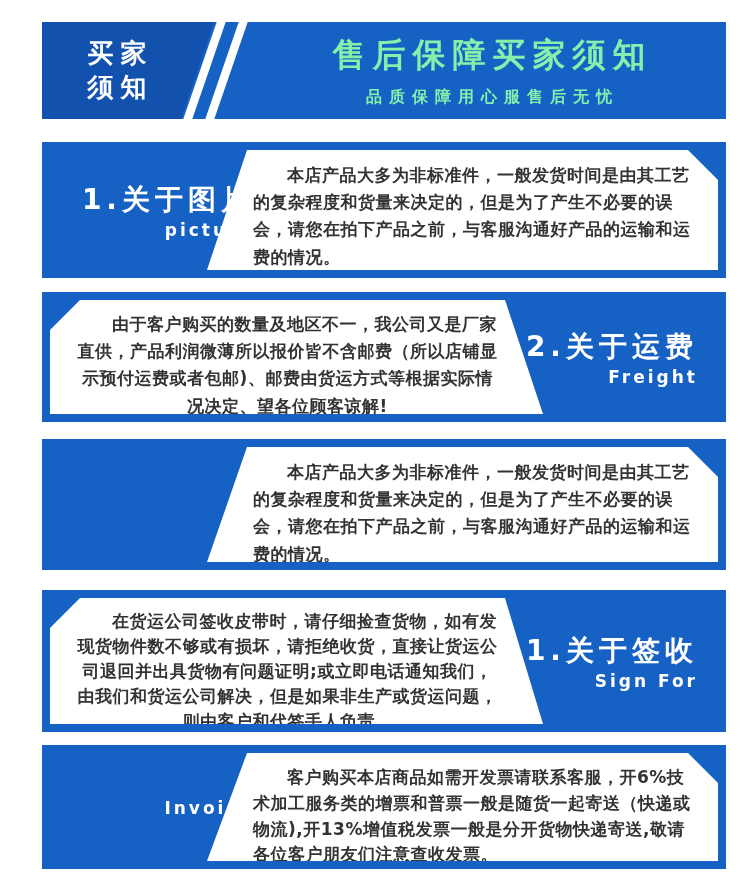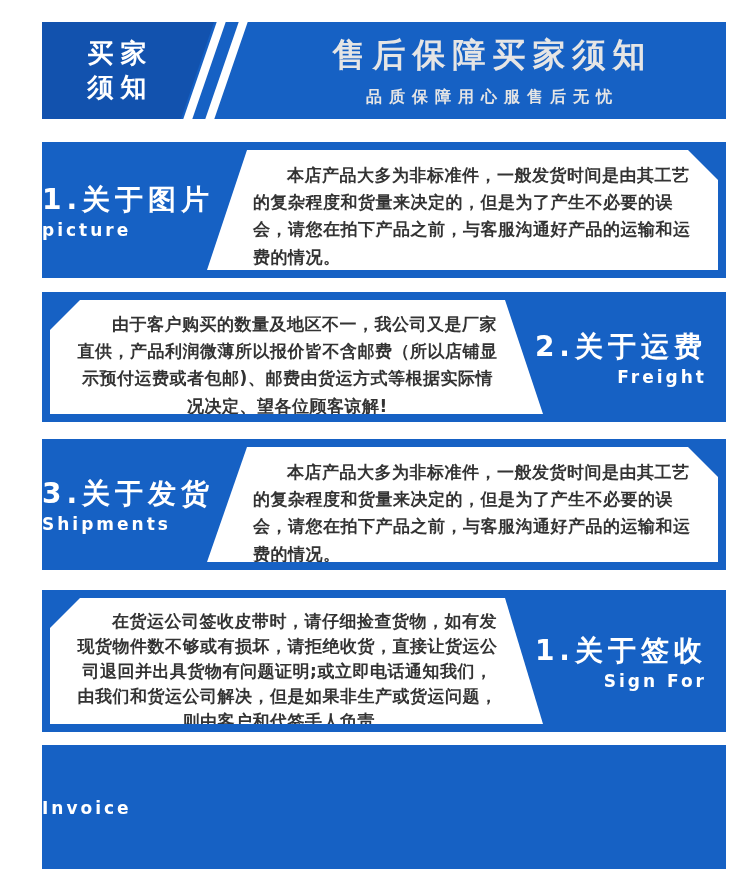--- a/index.html
+++ b/index.html
@@ -32,21 +32,21 @@
     text-indent:7px; 
   }
   .stripe{
     position:absolute;top:-4px;bottom:-4px;width:9px;background:#fff;
     transform:skewX(-19deg);
   }
   .stripe.s1{left:158px;}
   .stripe.s2{left:180px;}
   .header-main{
     position:absolute;left:210px;right:0;top:0;bottom:0;
-    display:flex;flex-direction:column;justify-content:center;align-items:center;color:#e5e5e5;
+    display:flex;flex-direction:column;justify-content:center;align-items:center;color:#86efac;
   }
   .header-title{font-size:33px;font-weight:bold;letter-spacing:7px;text-indent:7px;}
   .header-sub{margin-top:9px;font-size:16px;font-weight:bold;letter-spacing:7px;text-indent:7px;}
 
   
   .section{
     position:relative;margin-left:42px;width:684px;
     background:var(--banner-blue,#1661C4);
   }
   .wbox{position:absolute;top:8px;bottom:8px;background:#fff;}
@@ -64,22 +64,22 @@
   }
   .wbox.on-right .body-text{padding:12px 24px 0 46px;}
   .wbox.on-left  .body-text{padding:11px 42px 0 24px;text-align:center;}
   .sec4 .body-text{line-height:1.47;padding-top:9px;}
   .sec5 .body-text{line-height:1.52;padding-top:10px;}
 
   .label{
     position:absolute;top:0;bottom:0;display:flex;flex-direction:column;
     justify-content:center;color:#fff;
   }
-  .label.at-left{left:0;width:212px;align-items:flex-start;}
-  .label.at-right{right:3px;width:200px;align-items:flex-end;padding-right:16px;}
+  .label.at-left{left:0;width:212px;align-items:flex-end;}
+  .label.at-right{right:12px;width:200px;align-items:flex-end;padding-right:16px;}
   .label-cn{font-size:28px;font-weight:bold;letter-spacing:5px;white-space:nowrap;}
   .label-en{font-size:17px;font-weight:bold;letter-spacing:3px;margin-top:1px;}
 </style>
 </head>
 <body>
 
 <div class="page">
 
   <div class="header">
     <div class="badge"></div>
@@ -112,35 +112,34 @@
     <div class="label at-right">
       <div class="label-cn">2.关于运费</div>
       <div class="label-en">Freight</div>
     </div>
   </div>
 
   <div class="section sec3" style="margin-top:17px;height:131px;">
     <div class="wbox on-right">
       <p class="body-text">本店产品大多为非标准件，一般发货时间是由其工艺的复杂程度和货量来决定的，但是为了产生不必要的误会，请您在拍下产品之前，与客服沟通好产品的运输和运费的情况。</p>
     </div>
-    <div class="label at-left">
-      <div class="label-cn">3.关于发货</div>
-      <div class="label-en">Shipments</div>
-    </div>
   </div>
 
   <div class="section sec4" style="margin-top:20px;height:142px;">
     <div class="wbox on-left">
       <p class="body-text">在货运公司签收皮带时，请仔细捡查货物，如有发现货物件数不够或有损坏，请拒绝收货，直接让货运公司退回并出具货物有问题证明;或立即电话通知我们，由我们和货运公司解决，但是如果非生产或货运问题，则由客户和代签手人负责。</p>
     </div>
     <div class="label at-right">
       <div class="label-cn">1.关于签收</div>
       <div class="label-en">Sign For</div>
     </div>
   </div>
 
   <div class="section sec5" style="margin-top:13px;height:124px;">
+    <div class="wbox on-right">
+      <p class="body-text">客户购买本店商品如需开发票请联系客服，开6%技术加工服务类的增票和普票一般是随货一起寄送（快递或物流),开13%增值税发票一般是分开货物快递寄送,敬请各位客户朋友们注意查收发票。</p>
+    </div>
     <div class="label at-left">
       <div class="label-en">Invoice</div>
     </div>
   </div>
 
 </div>
 
 </body></html>

